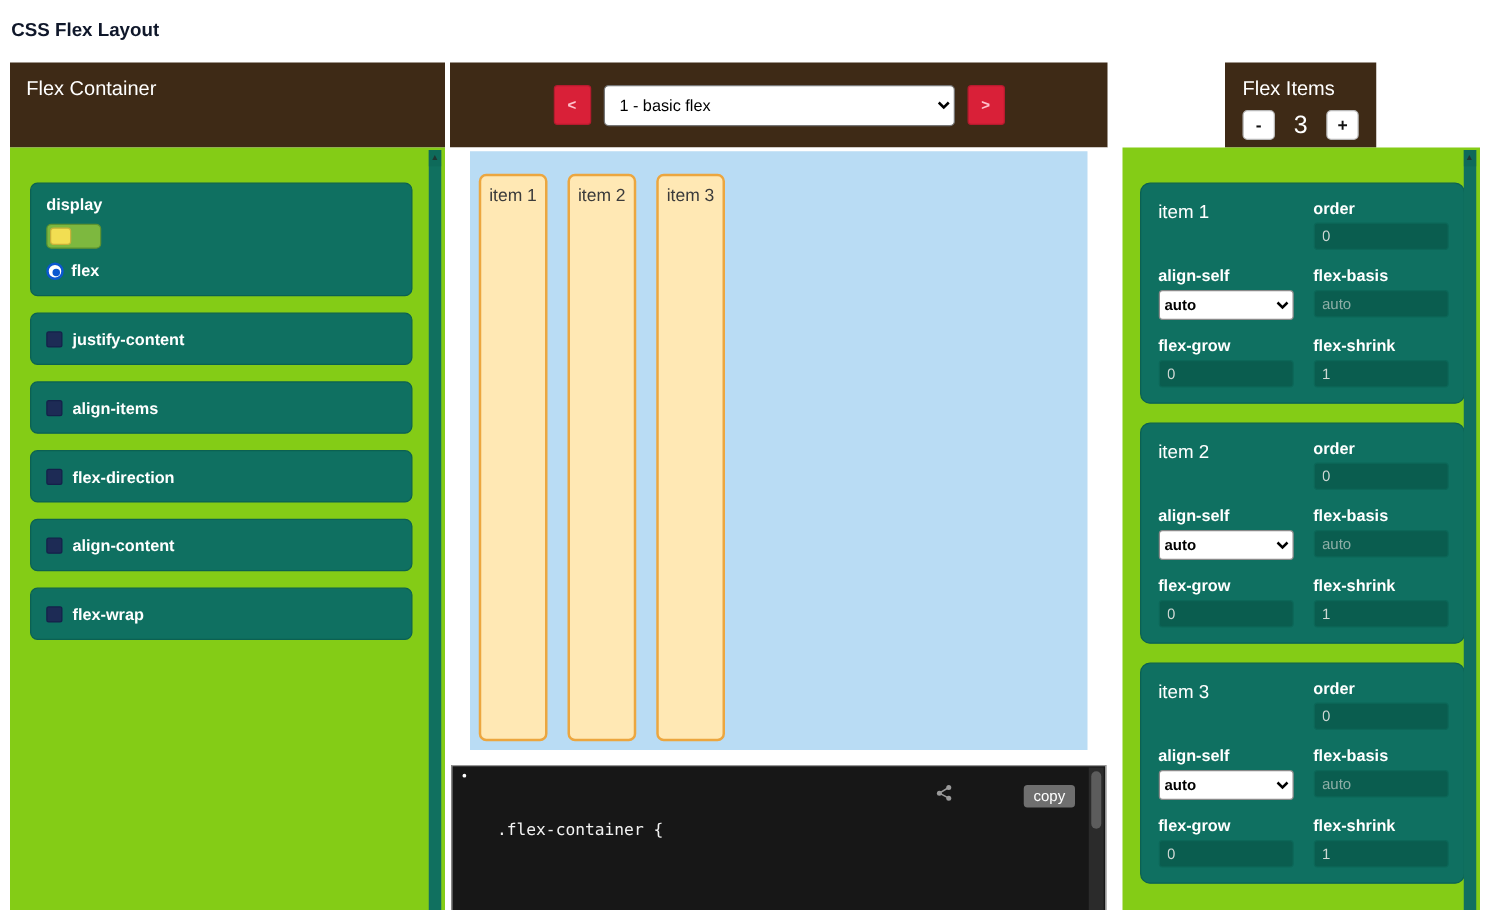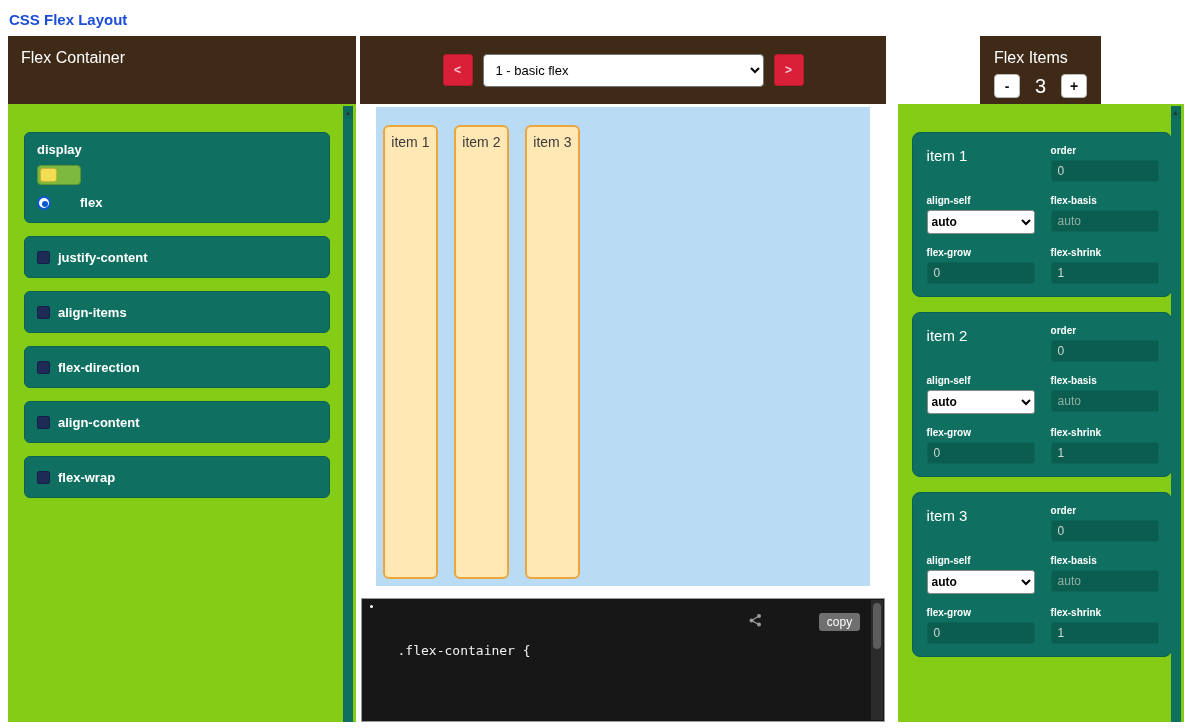--- a/index.html
+++ b/index.html
@@ -1,36 +1,36 @@
 <!DOCTYPE html>
 <html><head>
 <meta charset="utf-8">
 <style>
   * { margin:0; padding:0; box-sizing:border-box; }
   html,body { width:1199px; height:728px; overflow:hidden; background:#fff;
     font-family:"Liberation Sans", sans-serif; }
-  .page-title { height:36px; padding:11px 9px; font-size:15px; font-weight:bold; color:#1d4ed8; }
+  .page-title { height:50px; padding:16px 9px; font-size:15px; font-weight:bold; color:#0f172a; }
   .main { display:flex; gap:4px; padding:0 8px; height:686px; }
 
   .panel { display:flex; flex-direction:column; }
   .panel-header { background:#3e2a16; height:68px; color:#fff; flex:0 0 auto; }
   .panel-body { flex:1; background:#84cc16; position:relative; overflow:hidden; }
 
   
   .left-panel { width:355px;justify-content:center; }
   .left-header { padding:13px 13px; font-size:16px; }
   .left-body { padding:28px 26px 0 16px; }
   .section { background:#0f7061; border:1px solid #0b6152; border-radius:6px; margin-bottom:13px; }
   .display-section { padding:9px 12px 12px; }
   .prop-label { font-size:13px; font-weight:bold; color:#fff; }
   .toggle { margin:8px 0 10px; width:44px; height:20px; background:#7db83f; border:1px solid #5d9330;
     border-radius:4px; position:relative; cursor:pointer; }
   .toggle-knob { position:absolute; left:2px; top:2px; width:17px; height:14px; background:#f2de52;
     border:1px solid #c9b23a; border-radius:3px; }
-  .radio-row { display:flex; align-items:center;gap:23px; }
+  .radio-row { display:flex; align-items:center; }
   .radio { width:14px; height:14px; border-radius:50%; background:#fff; border:2px solid #0b57d0;
     position:relative; display:inline-block; }
   .radio::after { content:""; position:absolute; left:3px; top:3px; width:6px; height:6px;
     border-radius:50%; background:#0b57d0; }
   .radio-label { margin-left:6px; font-size:13px; font-weight:bold; color:#fff; }
   .prop-section { height:42px; display:flex; align-items:center; padding:0 12px; }
   .checkbox { width:13px; height:13px; background:#1d2b55; border:1px solid #15204a;
     border-radius:2px; margin-right:8px; flex:0 0 auto; }
 
   
@@ -67,21 +67,21 @@
   .right-header { display:flex; flex-direction:column; justify-content:space-between; padding:13px 14px 6px; }
   .right-title { font-size:16px; }
   .counter { align-self:flex-end; display:flex; align-items:center; gap:15px; }
   .count-btn { width:26px; height:24px; background:#fff; border:1px solid #b9b9b9; border-radius:4px;
     font-size:14px; font-weight:bold; color:#111; line-height:1; cursor:pointer; }
   .count { font-size:20px; color:#fff; }
   .right-body { padding:28px 12px 0 14px; }
   .item-card { width:260px; background:#0f7061; border:1px solid #0b6152; border-radius:8px;
     padding:12px 14px; margin-bottom:15px; }
   .card-grid { display:grid; grid-template-columns:108px 108px; column-gap:16px; row-gap:13px; }
-  .cell label { display:block; font-size:10px; font-weight:bold; color:#fff; margin-bottom:4px; }
+  .cell label { display:block; font-size:13px; font-weight:bold; color:#fff; margin-bottom:4px; }
   .title-cell { padding-top:2px; }
   .card-title { font-size:15px; color:#fff; }
   .ctl-input { width:100%; height:22px; background:#0a5d4f; border:1px solid #0c6758; border-radius:3px;
     color:#cfd8d4; font-size:12px; padding:0 6px; font-family:"Liberation Sans", sans-serif; }
   .ctl-input::placeholder { color:#8fafa7; }
   .ctl-select { width:100%; height:24px; background:#fff; border:1px solid #8a8a8a; border-radius:3px;
     font-size:12px; font-weight:bold; color:#000; font-family:"Liberation Sans", sans-serif; }
 </style>
 </head>
 <body>

